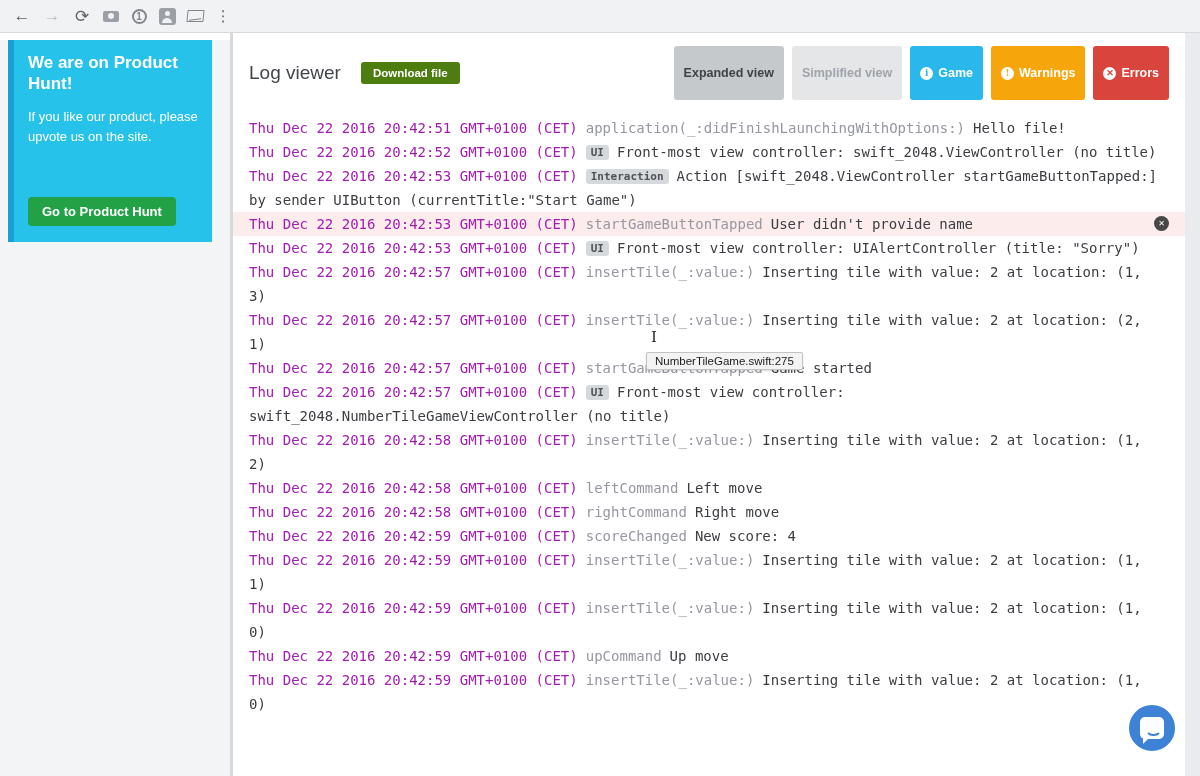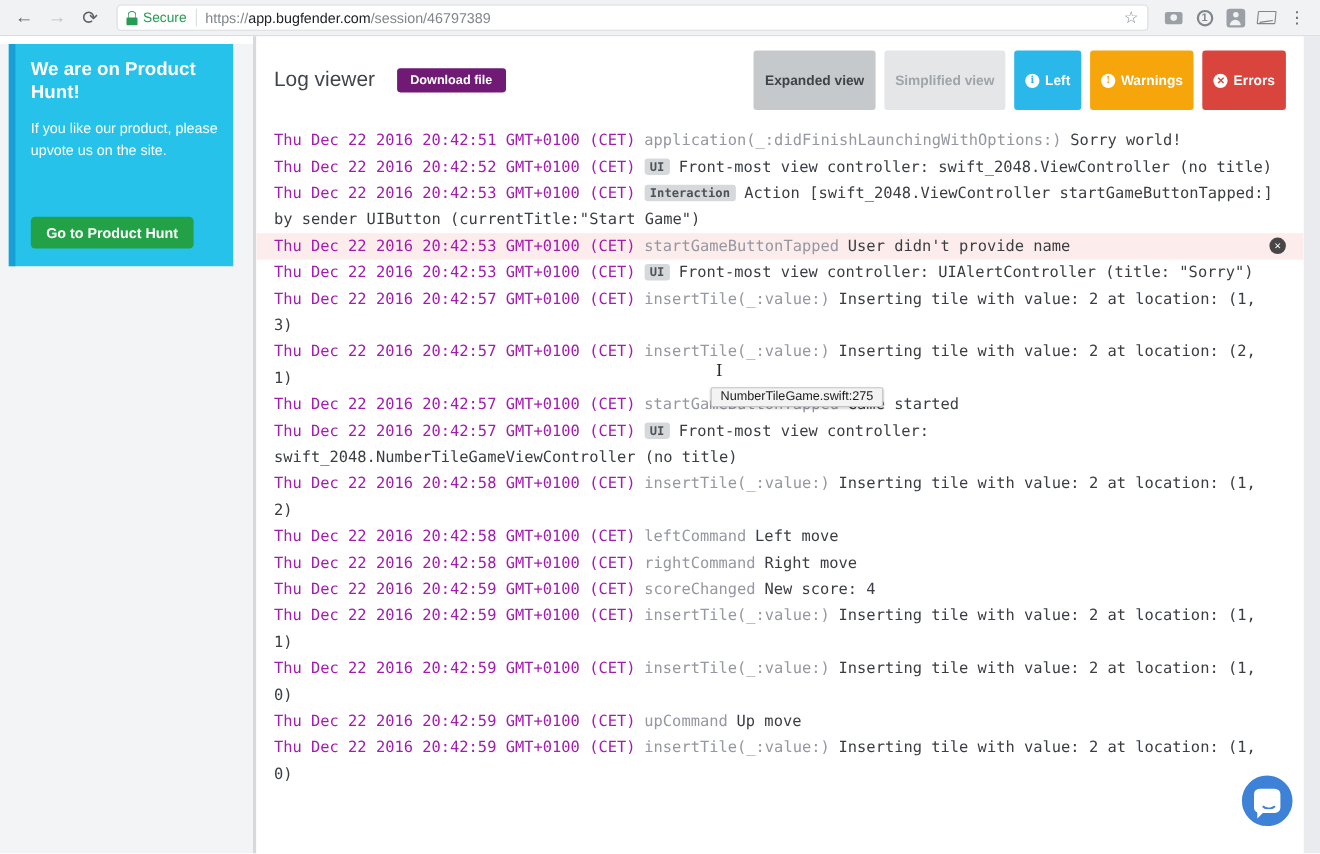--- a/index.html
+++ b/index.html
@@ -51,21 +51,21 @@
   .promo { margin-left:8px; width:204px; background:#27c2ea; border-left:6px solid #189fd6;
            padding:12px 6px 16px 14px; color:#fff; }
   .promo h2 { font-size:17px; line-height:1.25; font-weight:bold; margin-bottom:12px; }
   .promo p  { font-size:13px; line-height:1.55; margin-bottom:14px; }
   .promo-btn { display:inline-block; background:#22a146; color:#fff; font-size:13px; font-weight:bold;
                padding:7px 14px; border-radius:4px; border:none; cursor:pointer;margin-top:36px; }
 
   .main { flex:1; background:#fff; position:relative; overflow:hidden; }
   .main-header { display:flex; align-items:center; padding:13px 16px 4px 16px; }
   .page-title { font-size:19px; color:#41464c; margin-right:20px; }
-  .dl-btn { background:#701a75; color:#fff; font-size:11.5px; font-weight:bold;
+  .dl-btn { background:#4d7c0f; color:#fff; font-size:11.5px; font-weight:bold;
             padding:5px 12px; border-radius:3px; border:none; cursor:pointer; }
   .view-group { margin-left:auto; display:flex; gap:8px; align-items:center; }
   .vbtn { font-size:12.5px; font-weight:bold; padding:20px 10px; border-radius:3px;
           border:none; cursor:pointer; display:flex; align-items:center; gap:5px; }
   .vbtn .dot { width:13px; height:13px; background:#fff; border-radius:50%;
                display:flex; align-items:center; justify-content:center;
                font-size:9px; font-weight:bold; font-family:"DejaVu Serif", serif; }
   .vbtn.expanded   { background:#c6c9cc; color:#3e4347; }
   .vbtn.simplified { background:#e4e6e8; color:#9fa4a9; }
   .vbtn.info     { background:#2ab7e9; color:#fff; } .vbtn.info .dot     { color:#2ab7e9; }
@@ -107,30 +107,20 @@
 </style>
 </head>
 <body>
 
 <div id="page">
 
   <div class="chrome">
     <span class="nav-btn">←</span>
     <span class="nav-btn disabled">→</span>
     <span class="nav-btn">⟳</span>
-    <div class="omnibox">
-      <span class="lock-icon">
-          <span class="shackle"></span>
-          <span class="body"></span>
-        </span>
-      <span class="secure">Secure</span>
-      <span class="url-sep"></span>
-      <span class="url"><span>https://</span><b>app.bugfender.com</b><span>/session/46797389</span></span>
-      <span class="star">☆</span>
-    </div>
     <span class="ext-icon">
         <span class="cam"></span>
       </span>
     <span class="ext-icon">
         <span class="circ1">1</span>
       </span>
     <span class="ext-icon">
         <span class="person-badge"></span>
       </span>
     <span class="ext-icon">
@@ -152,36 +142,36 @@
 
     <div class="main">
       <div class="main-header">
         <span class="page-title">Log viewer</span>
         <button class="dl-btn">Download file</button>
         <div class="view-group">
           <button class="vbtn expanded">Expanded view</button>
           <button class="vbtn simplified">Simplified view</button>
           <button class="vbtn info">
             <span class="dot">i</span>
-            <span>Left</span>
+            <span>Game</span>
           </button>
           <button class="vbtn warnings">
             <span class="dot">!</span>
             <span>Warnings</span>
           </button>
           <button class="vbtn errors">
             <span class="dot">✕</span>
             <span>Errors</span>
           </button>
         </div>
       </div>
 
       <div class="log-list">
   <div class="row">
-    <span class="time">Thu Dec 22 2016 20:42:51 GMT+0100 (CET)</span><span class="tag">application(_:didFinishLaunchingWithOptions:)</span><span class="msg">Sorry world!</span>
+    <span class="time">Thu Dec 22 2016 20:42:51 GMT+0100 (CET)</span><span class="tag">application(_:didFinishLaunchingWithOptions:)</span><span class="msg">Hello file!</span>
   </div>
 
   <div class="row">
     <span class="time">Thu Dec 22 2016 20:42:52 GMT+0100 (CET)</span><span class="badge">UI</span><span class="msg">Front-most view controller: swift_2048.ViewController (no title)</span>
   </div>
 
   <div class="row">
     <span class="time">Thu Dec 22 2016 20:42:53 GMT+0100 (CET)</span><span class="badge">Interaction</span><span class="msg">Action [swift_2048.ViewController startGameButtonTapped:] by sender UIButton (currentTitle:"Start Game")</span>
   </div>
 

